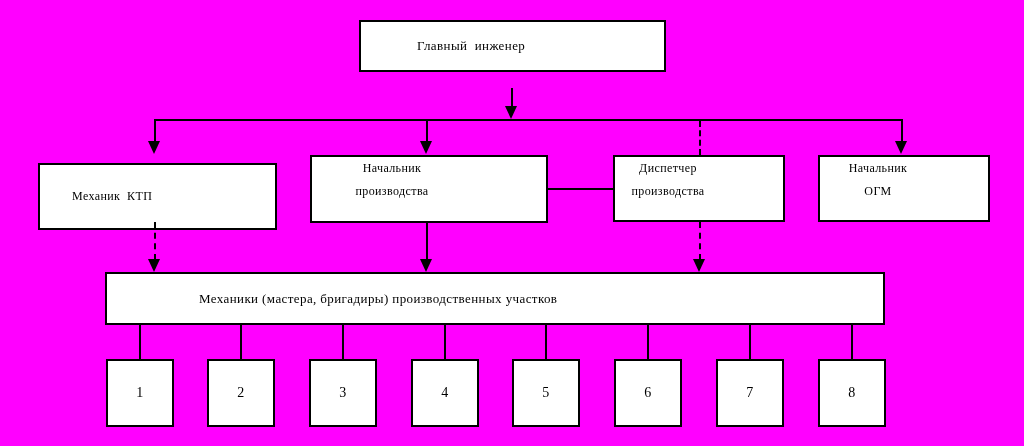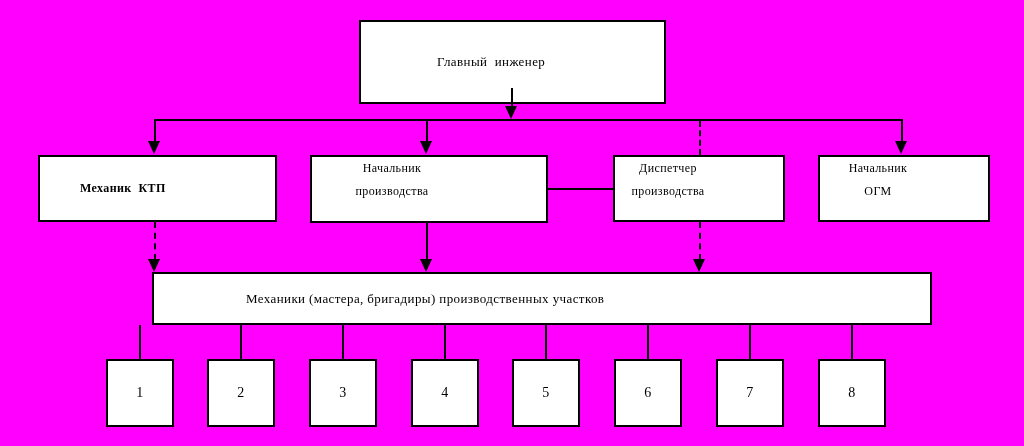--- a/index.html
+++ b/index.html
@@ -26,41 +26,41 @@
   }
   .unit{justify-content:center; font-size:14px;}
   .f13{font-size:13px;}
   .f12{font-size:12px;}
 </style>
 </head>
 <body>
 
 <div id="canvas">
 
-  <div class="box f13" style="left:359px; top:20px; width:307px; height:84px; padding-left:76px;">
+  <div class="box f13" style="left:359px; top:20px; width:307px; height:52px; padding-left:56px;">
     <span class="lbl">Главный  инженер</span>
   </div>
 
   <div class="vline" style="left:511px; top:88px; height:19px;"></div>
   <div class="arr" style="left:505px; top:106px;"></div>
 
   <div class="hline" style="left:154px; top:119px; width:749px;"></div>
 
   <div class="vline" style="left:154px; top:121px; height:21px;"></div>
   <div class="arr" style="left:148px; top:141px;"></div>
 
   <div class="vline" style="left:426px; top:121px; height:21px;"></div>
   <div class="arr" style="left:420px; top:141px;"></div>
 
   <div class="vdash" style="left:699px; top:121px; height:34px;"></div>
 
   <div class="vline" style="left:901px; top:121px; height:21px;"></div>
   <div class="arr" style="left:895px; top:141px;"></div>
 
-  <div class="box f12" style="left:38px; top:155px; width:239px; height:67px; padding-left:40px;font-weight:bold;">
+  <div class="box f12" style="left:38px; top:163px; width:239px; height:67px; padding-left:32px;">
     <span class="lbl">Механик  КТП</span>
   </div>
 
   <div class="box two-line f12" style="left:310px; top:155px; width:238px; height:68px; padding-right:74px;">
     <div class="lbl">Начальник</div>
     <div class="lbl">производства</div>
   </div>
 
   <div class="box two-line f12" style="left:613px; top:155px; width:172px; height:67px; padding-right:62px;">
     <div class="lbl">Диспетчер</div>
@@ -76,21 +76,21 @@
 
   <div class="vdash" style="left:154px; top:222px; height:38px;"></div>
   <div class="arr" style="left:148px; top:259px;"></div>
 
   <div class="vline" style="left:426px; top:223px; height:37px;"></div>
   <div class="arr" style="left:420px; top:259px;"></div>
 
   <div class="vdash" style="left:699px; top:222px; height:38px;"></div>
   <div class="arr" style="left:693px; top:259px;"></div>
 
-  <div class="box f13" style="left:105px; top:272px; width:780px; height:53px; padding-left:92px;margin-left:47px;">
+  <div class="box f13" style="left:105px; top:272px; width:780px; height:53px; padding-left:92px;">
     <span class="lbl">Механики (мастера, бригадиры) производственных участков</span>
   </div>
 
   <div class="vline" style="left:139px; top:325px; height:34px;"></div>
   <div class="vline" style="left:240px; top:325px; height:34px;"></div>
   <div class="vline" style="left:342px; top:325px; height:34px;"></div>
   <div class="vline" style="left:444px; top:325px; height:34px;"></div>
   <div class="vline" style="left:545px; top:325px; height:34px;"></div>
   <div class="vline" style="left:647px; top:325px; height:34px;"></div>
   <div class="vline" style="left:749px; top:325px; height:34px;"></div>

